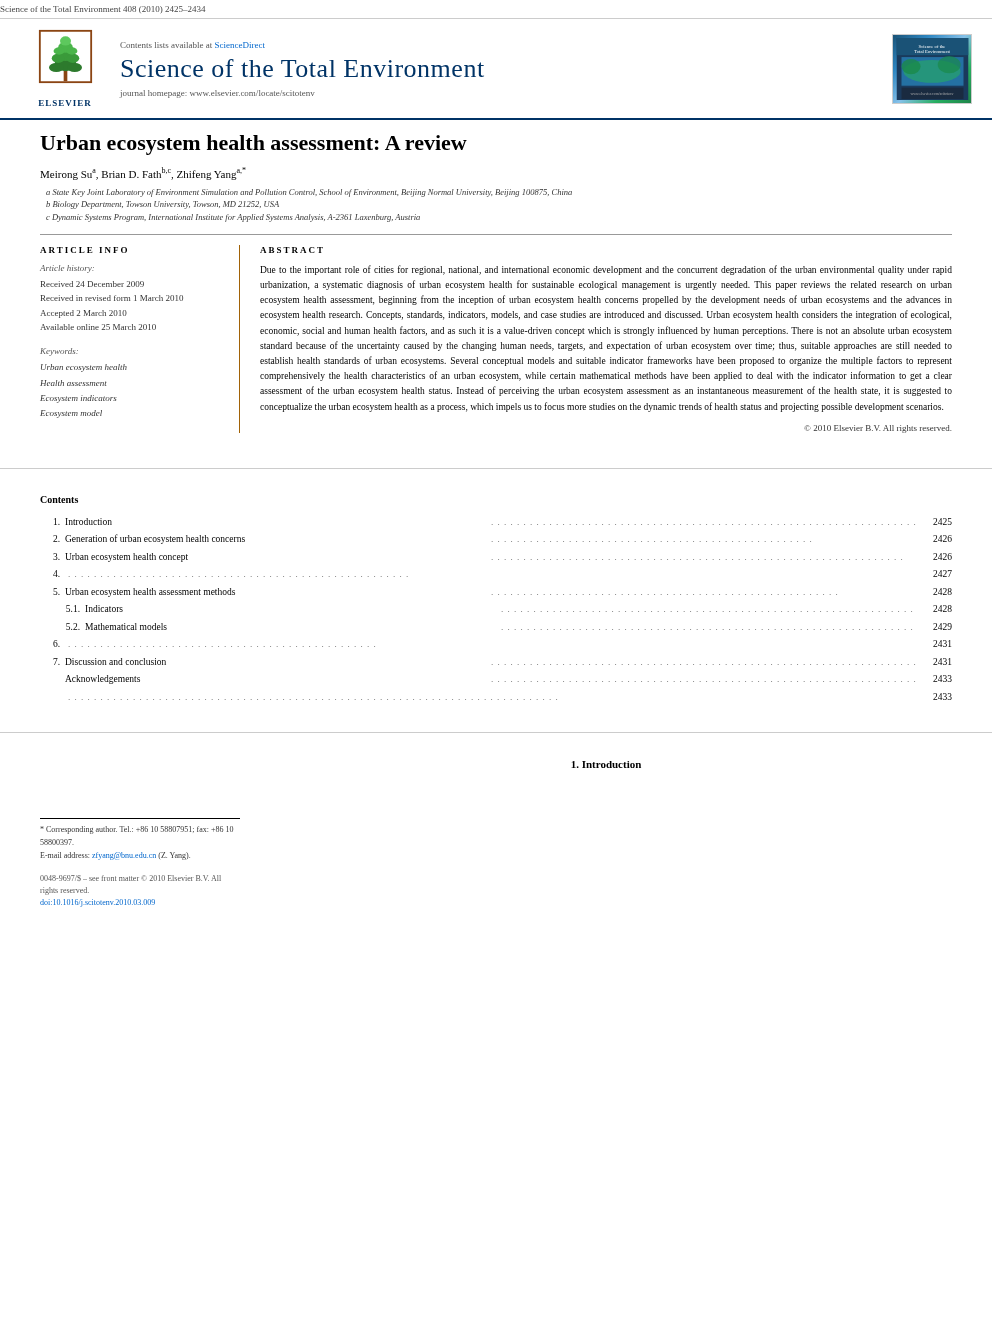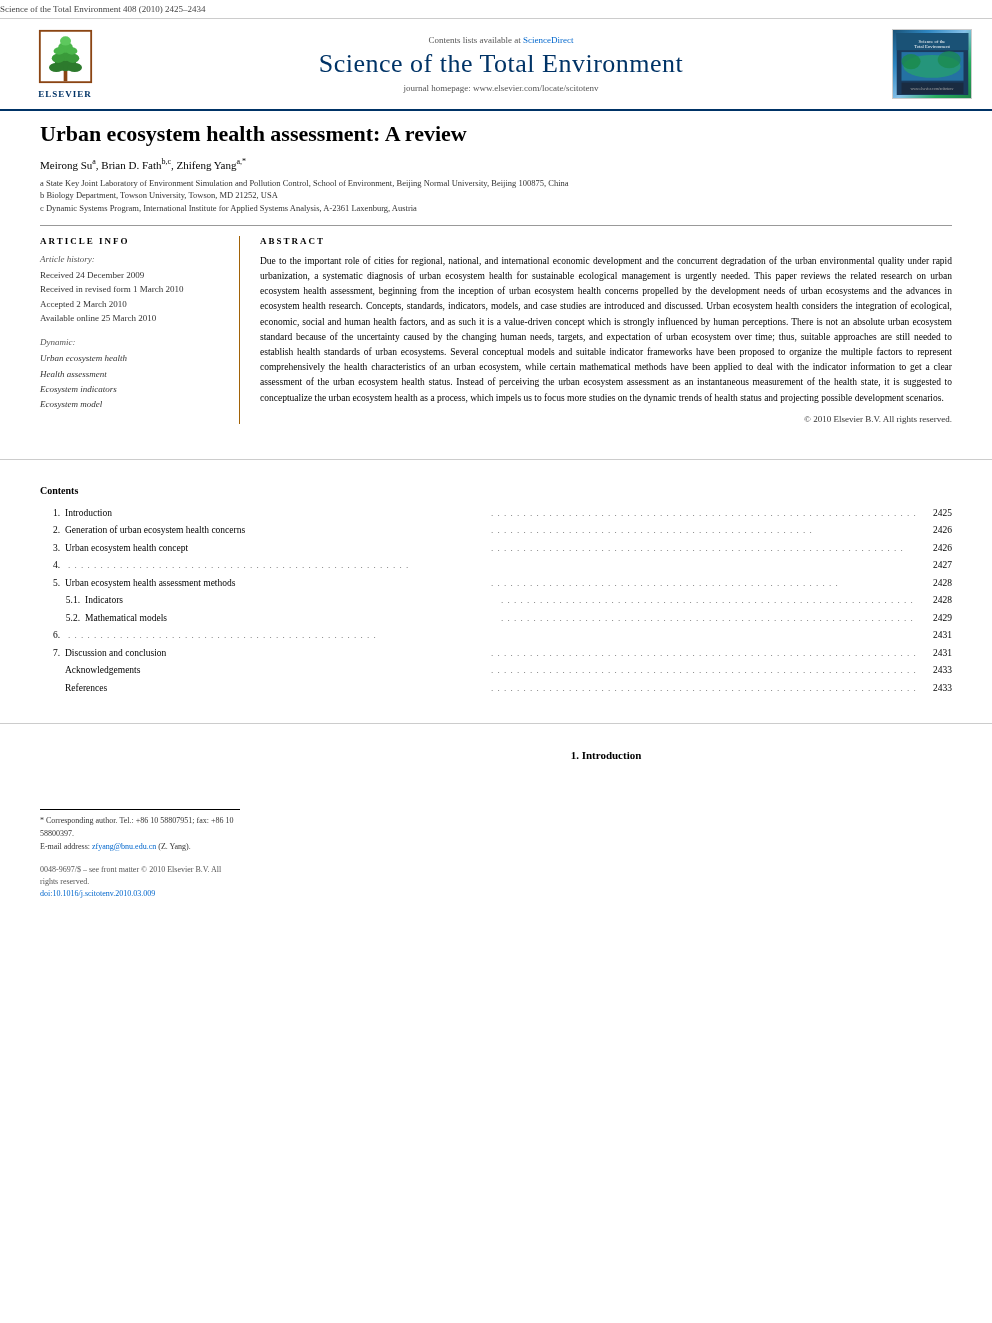--- a/index.html
+++ b/index.html
@@ -35,25 +35,24 @@
     .elsevier-logo-inner {
       display: flex;
       flex-direction: column;
       align-items: center;
     }
     .elsevier-text {
       font-size: 9px;
       font-weight: bold;
       color: #003366;
       letter-spacing: 1px;
-      margin-top: 5px;
+      margin-top: 14px;
     }
     .header-center {
       flex: 1;
-      text-align: center;
       padding: 0 10px;
     }
     .contents-available {
       font-size: 9px;
       color: #555;
       margin-bottom: 4px;
     }
     .contents-available a {
       color: #0066cc;
       text-decoration: none;
@@ -111,23 +110,25 @@
       font-size: 11px;
       margin-bottom: 6px;
     }
     .author-sup {
       font-size: 8px;
       vertical-align: super;
     }
 
     .affiliations {
       font-size: 8.5px;
+      font-style: italic;
       color: #333;
       margin-bottom: 10px;
       line-height: 1.5;
+      margin-left: 6px;
     }
 
     .two-column {
       display: flex;
       gap: 20px;
       margin-top: 10px;
       border-top: 1px solid #999;
       padding-top: 10px;
     }
 
@@ -379,21 +380,21 @@
 
       <div class="article-info-block">
         <div class="article-info-title">Article history:</div>
         <div class="article-info-line">Received 24 December 2009</div>
         <div class="article-info-line">Received in revised form 1 March 2010</div>
         <div class="article-info-line">Accepted 2 March 2010</div>
         <div class="article-info-line">Available online 25 March 2010</div>
       </div>
 
       <div class="keywords-block">
-        <div class="article-info-title">Dynamic:</div>
+        <div class="article-info-title">Keywords:</div>
         <div class="keyword-item">Urban ecosystem health</div>
         <div class="keyword-item">Health assessment</div>
         <div class="keyword-item">Ecosystem indicators</div>
         <div class="keyword-item">Ecosystem model</div>
       </div>
     </div>
 
     <div class="right-col">
       <div class="section-label">ABSTRACT</div>
       <div class="abstract-text">Due to the important role of cities for regional, national, and international economic development and the concurrent degradation of the urban environmental quality under rapid urbanization, a systematic diagnosis of urban ecosystem health for sustainable ecological management is urgently needed. This paper reviews the related research on urban ecosystem health assessment, beginning from the inception of urban ecosystem health concerns propelled by the development needs of urban ecosystems and the advances in ecosystem health research. Concepts, standards, indicators, models, and case studies are introduced and discussed. Urban ecosystem health considers the integration of ecological, economic, social and human health factors, and as such it is a value-driven concept which is strongly influenced by human perceptions. There is not an absolute urban ecosystem standard because of the uncertainty caused by the changing human needs, targets, and expectation of urban ecosystem over time; thus, suitable approaches are still needed to establish health standards of urban ecosystems. Several conceptual models and suitable indicator frameworks have been proposed to organize the multiple factors to represent comprehensively the health characteristics of an urban ecosystem, while certain mathematical methods have been applied to deal with the indicator information to get a clear assessment of the urban ecosystem health status. Instead of perceiving the urban ecosystem assessment as an instantaneous measurement of the health state, it is suggested to conceptualize the urban ecosystem health as a process, which impels us to focus more studies on the dynamic trends of health status and projecting possible development scenarios.</div>
@@ -472,21 +473,20 @@
 
     <div class="contents-row">
       <span class="contents-num"></span>
       <span class="contents-text">Acknowledgements</span>
       <span class="contents-dots">. . . . . . . . . . . . . . . . . . . . . . . . . . . . . . . . . . . . . . . . . . . . . . . . . . . . . . . . . . . . . . . . . . . . . .</span>
       <span class="contents-page">2433</span>
     </div>
 
     <div class="contents-row">
       <span class="contents-num"></span>
-      <span class="contents-text">References</span>
       <span class="contents-dots">. . . . . . . . . . . . . . . . . . . . . . . . . . . . . . . . . . . . . . . . . . . . . . . . . . . . . . . . . . . . . . . . . . . . . . . . . . . .</span>
       <span class="contents-page">2433</span>
     </div>
   </div>
 </div>
 
 <hr class="section-divider">
 
 <div class="bottom-section">
 

